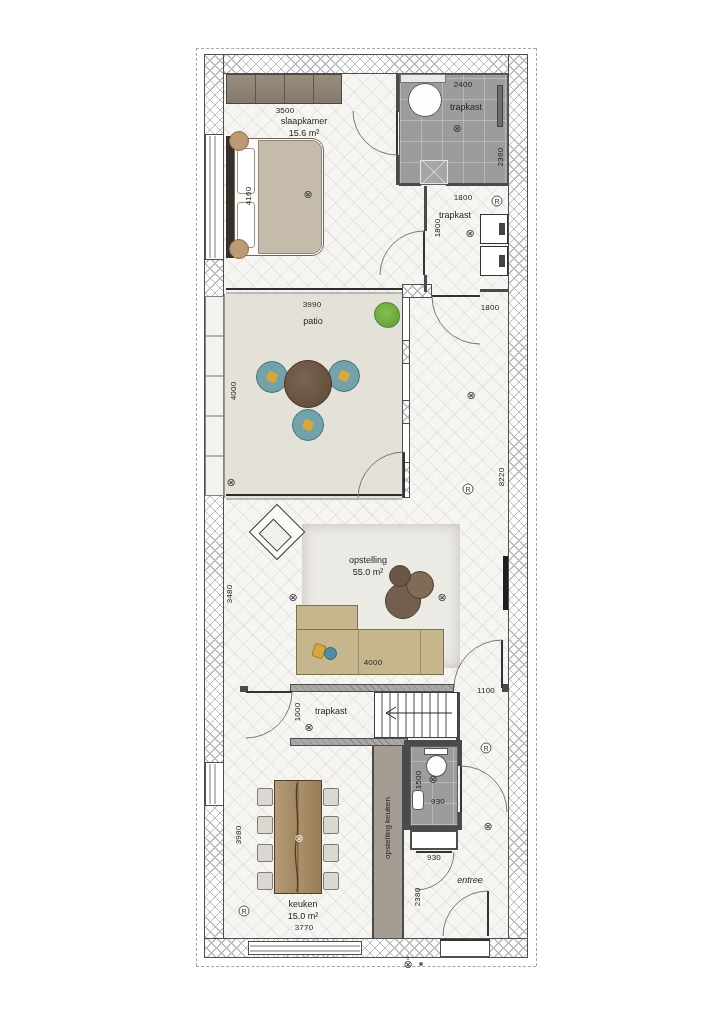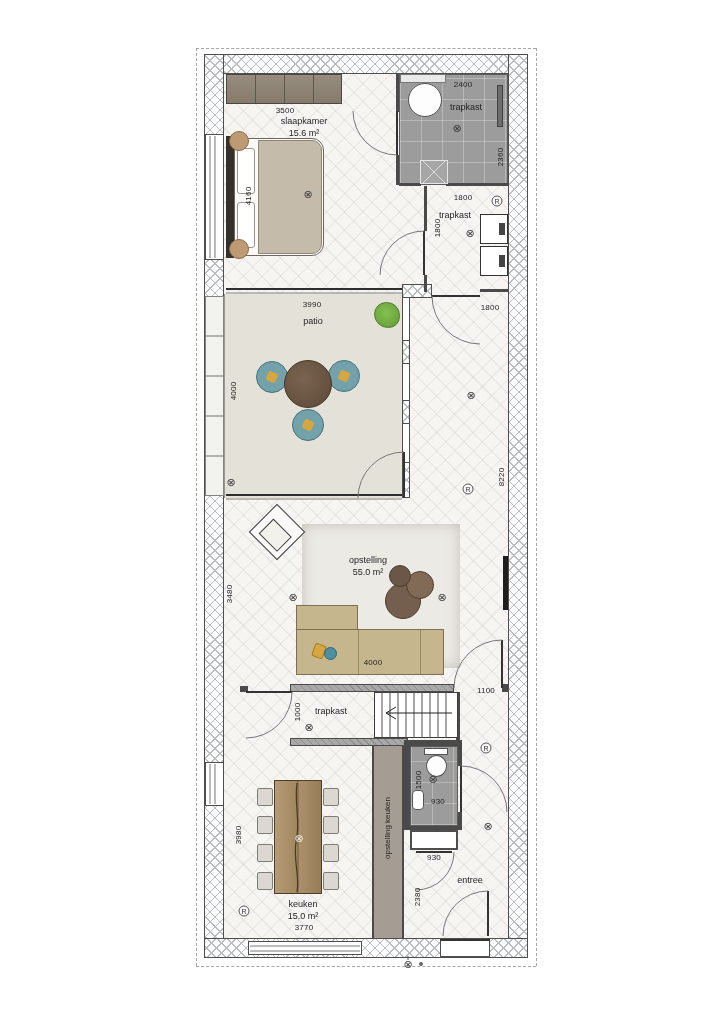--- a/index.html
+++ b/index.html
@@ -247,21 +247,21 @@
   <div class="room-label" style="left:368px;top:567px;">
     <div>opstelling</div>
     <div>55.0 m²</div>
   </div>
   <div class="room-label" style="left:331px;top:712px;"><span>trapkast</span></div>
   <div class="room-label v" style="left:388px;top:828px;font-size:8px;"><span>opstelling keuken</span></div>
   <div class="room-label" style="left:303px;top:911px;">
     <div>keuken</div>
     <div>15.0 m²</div>
   </div>
-  <div class="room-label" style="left:470px;top:881px;"><span>entree</span></div>
+  <div class="room-label" style="left:470px;top:881px;font-style:italic;"><span>entree</span></div>
 
   <div class="dim" style="left:285px;top:110px;">3500</div>
   <div class="dim v" style="left:248px;top:196px;">4160</div>
   <div class="dim" style="left:463px;top:84px;text-align:right;">2400</div>
   <div class="dim v" style="left:500px;top:157px;">2360</div>
   <div class="dim" style="left:463px;top:197px;">1800</div>
   <div class="dim v" style="left:437px;top:228px;">1800</div>
   <div class="dim" style="left:490px;top:307px;">1800</div>
   <div class="dim" style="left:312px;top:304px;">3990</div>
   <div class="dim v" style="left:233px;top:391px;">4000</div>

